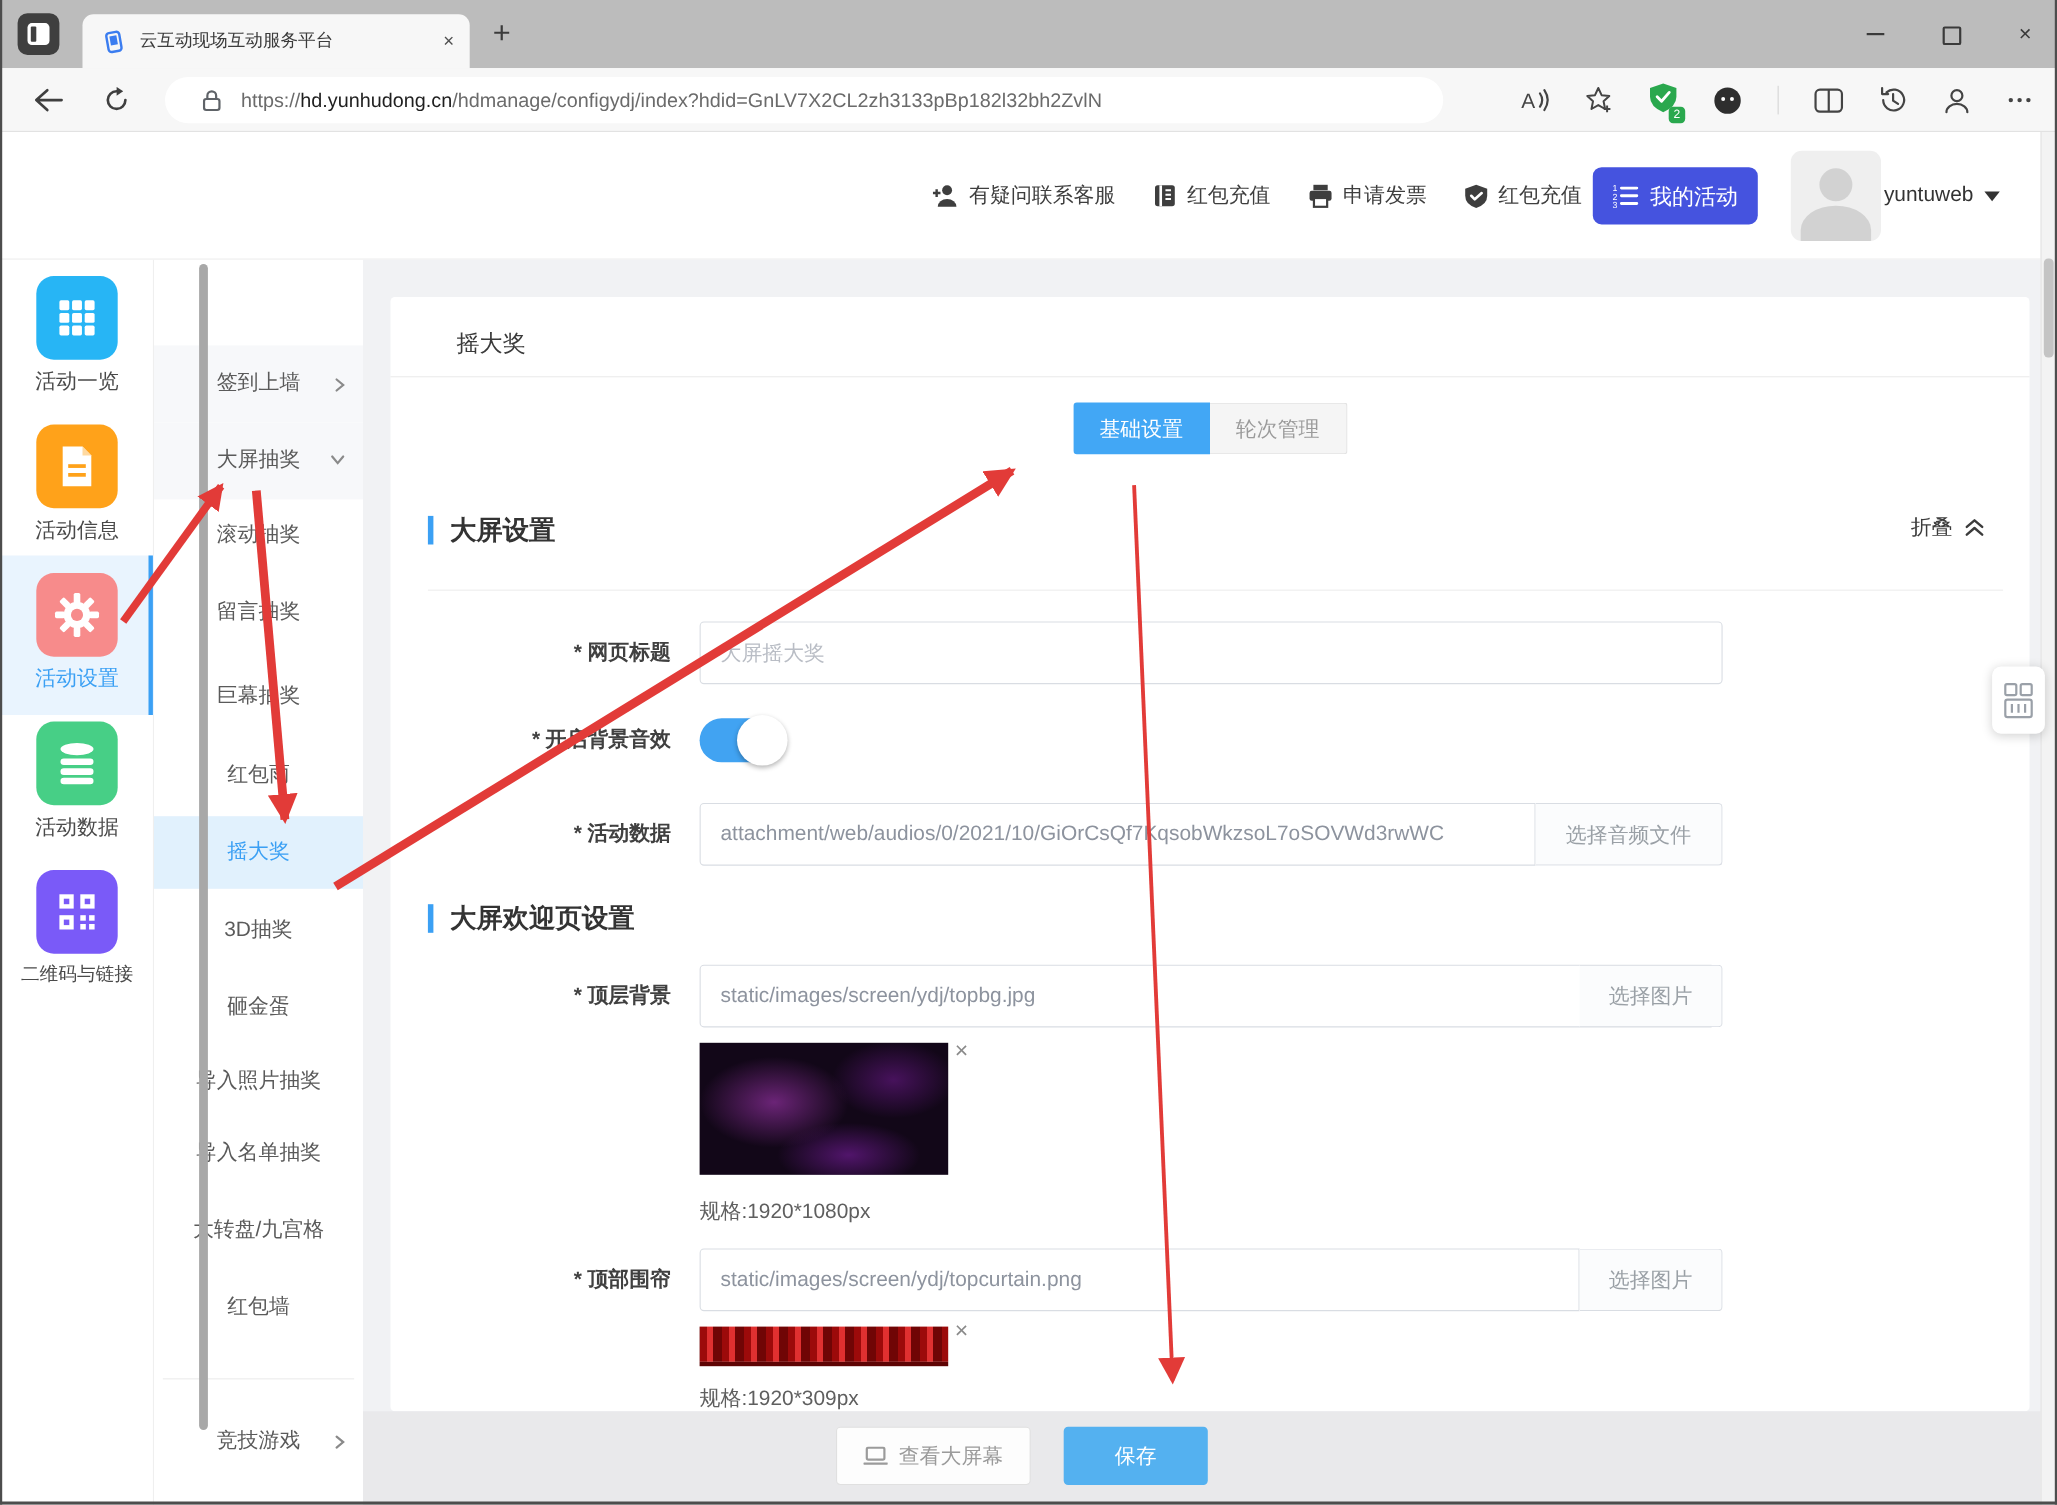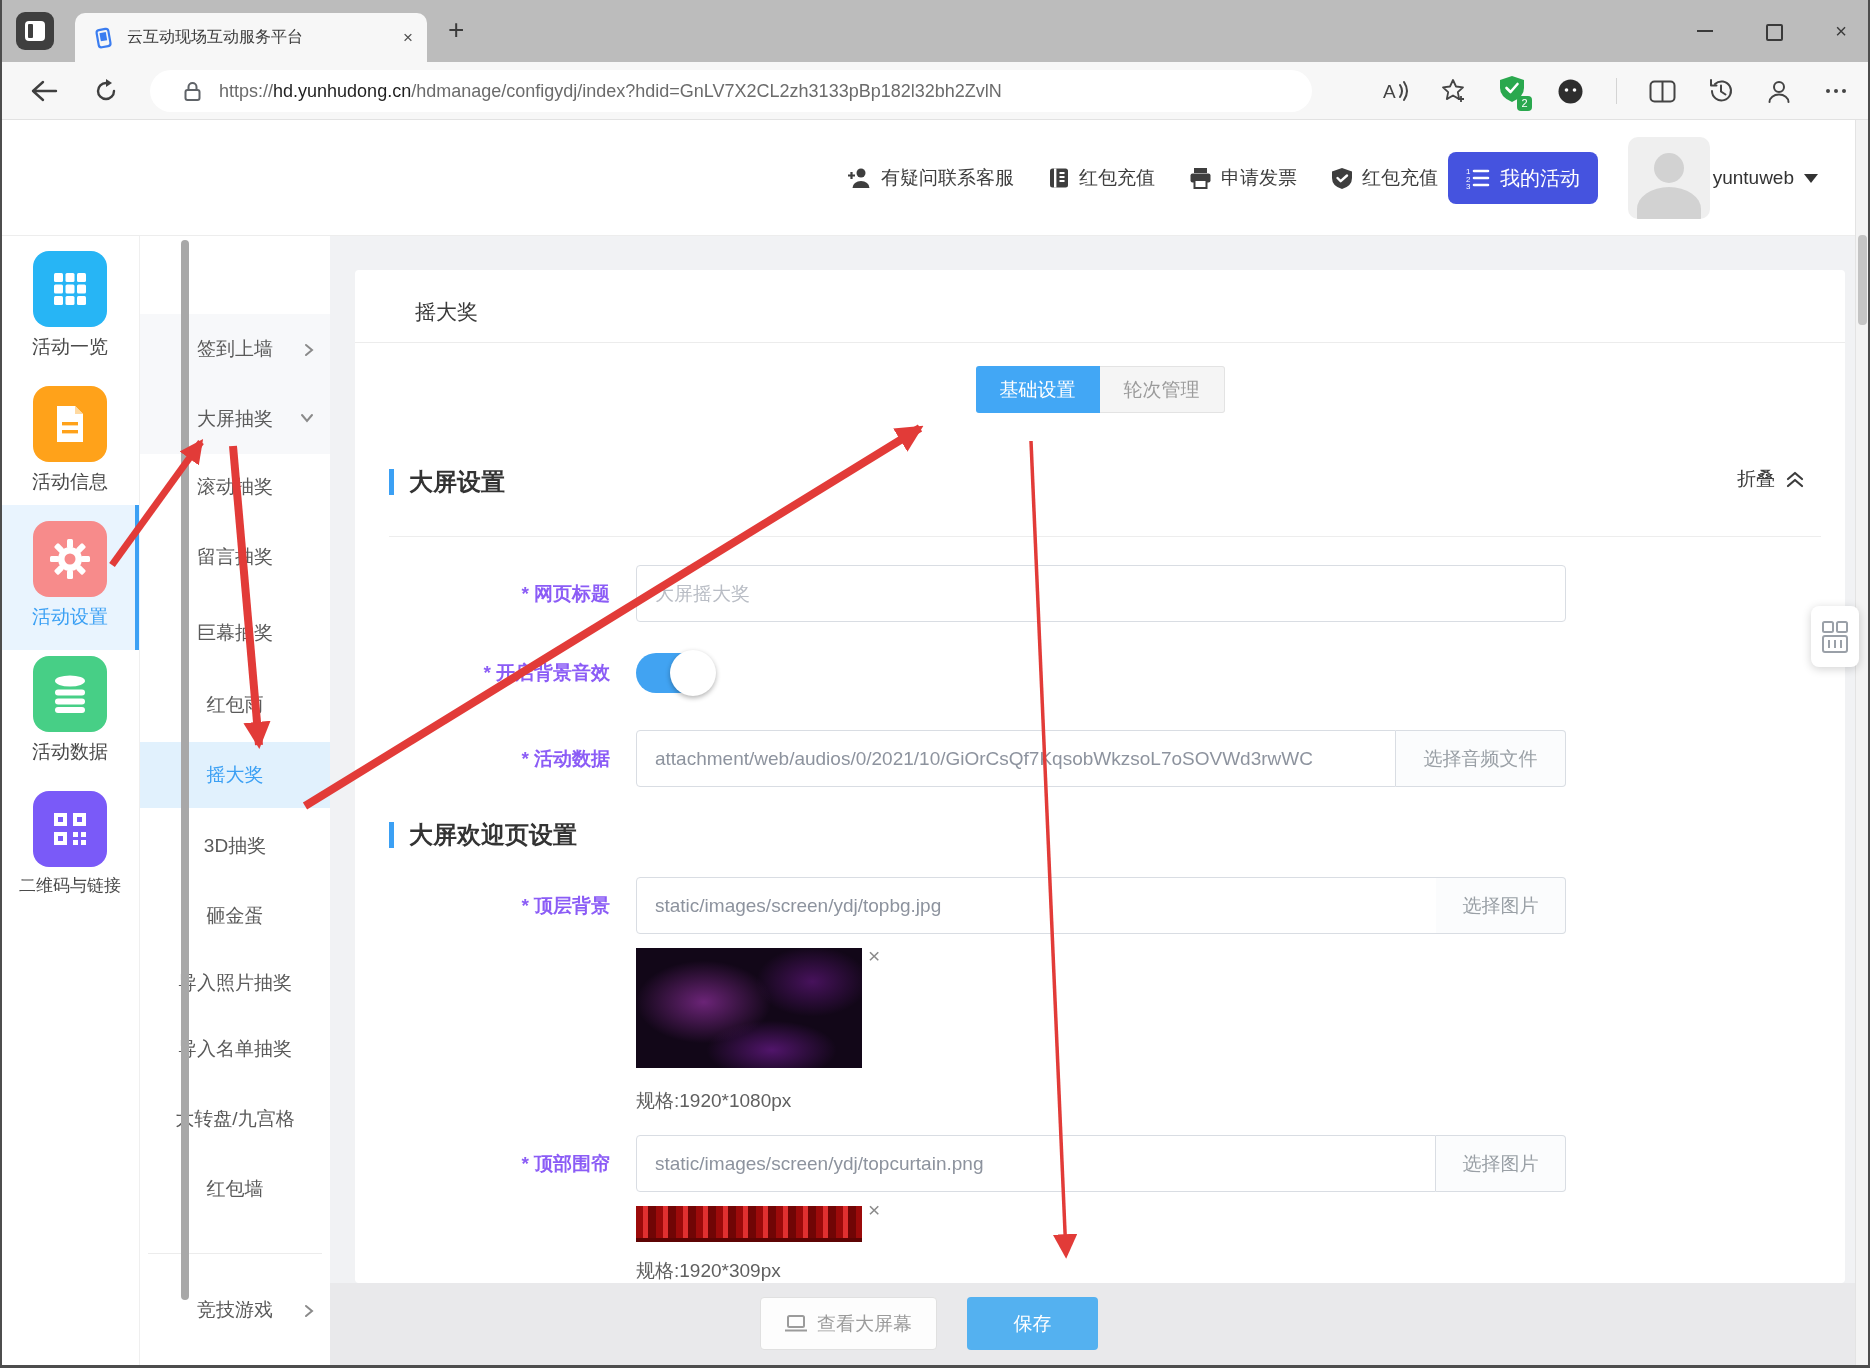--- a/index.html
+++ b/index.html
@@ -82,21 +82,21 @@
   .tabs { position:absolute; left:0; top:96px; width:1490px; display:flex; justify-content:center; }
   .tabbtn { height:47px; padding:0 24px; font-size:19px; display:flex; align-items:center; cursor:pointer; }
   .tabbtn.on { background:#42a7f5; color:#fff; border-radius:3px 0 0 3px; }
   .tabbtn.off { background:#f5f5f5; color:#9b9b9b; border:1px solid #e3e3e3; border-left:none; border-radius:0 3px 3px 0; }
   .sec-head { position:absolute; left:34px; display:flex; align-items:center; gap:15px; }
   .sec-bar { width:5px; height:26px; background:#3ba0f4; }
   .sec-title { font-size:24px; font-weight:bold; color:#333; }
   .collapse { position:absolute; right:40px; top:196px; display:flex; align-items:center; gap:10px; font-size:19px; color:#3c3c3c; cursor:pointer; }
   .card-div2 { position:absolute; left:34px; top:266px; width:1432px; height:1px; background:#ededed; }
 
-  .f-label { position:absolute; left:0; width:255px; text-align:right; font-size:19px; font-weight:600; color:#8b5cf6; }
+  .f-label { position:absolute; left:0; width:255px; text-align:right; font-size:19px; font-weight:600; color:#404040; }
   .f-label .req { margin-right:5px; }
   .t-input { position:absolute; left:281px; height:57px; background:#fff; border:1px solid #d9dde3; border-radius:4px; font-size:19px; padding:0 18px; font-family:inherit; outline:none; }
   .t-input.ghost { color:#b9bdc5; }
   .t-input.path { color:#8d939e; border-radius:4px 0 0 4px; }
   .appendbtn { position:absolute; height:57px; background:#fbfcfd; border:1px solid #d9dde3; border-left:none; border-radius:0 4px 4px 0; font-size:19px; color:#9aa0a6; display:flex; align-items:center; justify-content:center; cursor:pointer; }
 
   .toggle { position:absolute; left:281px; top:383px; width:76px; height:40px; background:#41a3f2; border-radius:20px; cursor:pointer; }
   .toggle .knob { position:absolute; right:-4px; top:-3px; width:46px; height:46px; background:#fff; border-radius:50%; box-shadow:0 2px 5px rgba(0,0,0,.3); }
 
   .preview1 { position:absolute; left:281px; top:678px; width:226px; height:120px;

